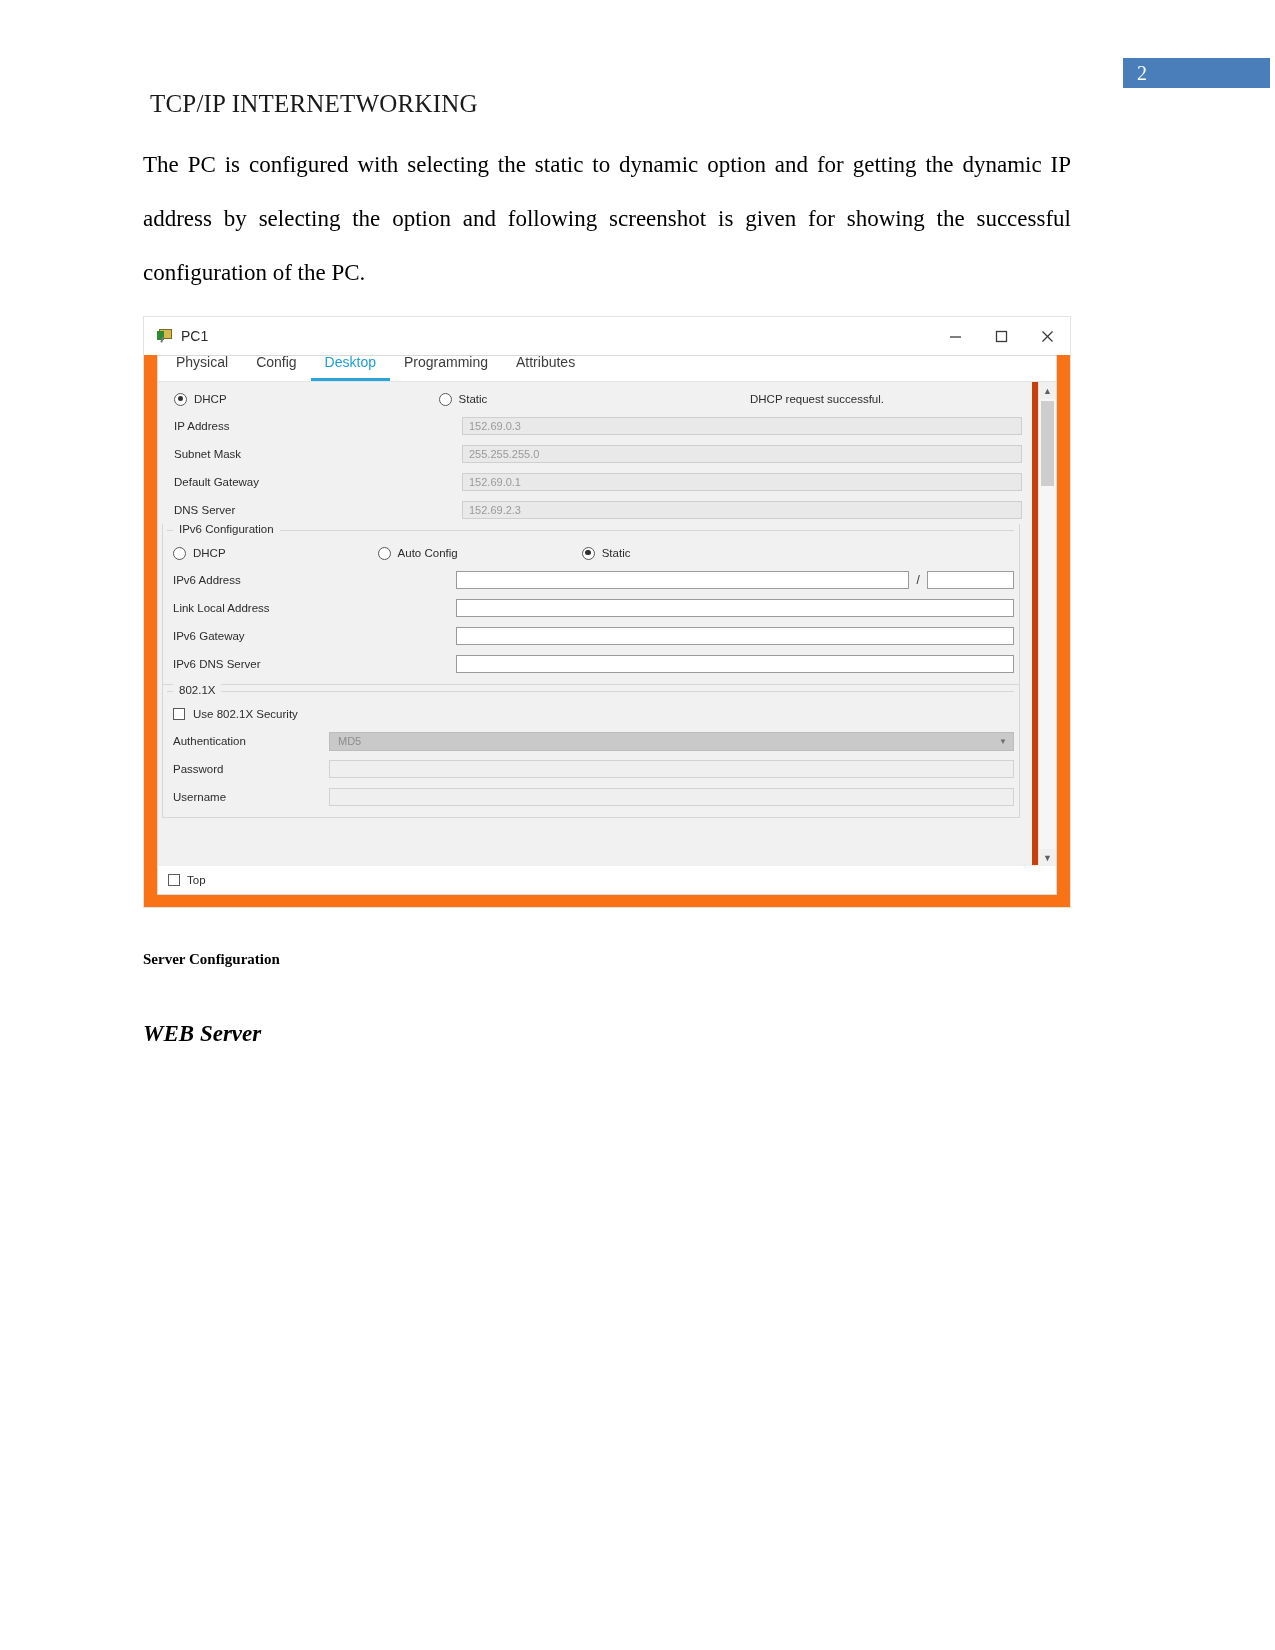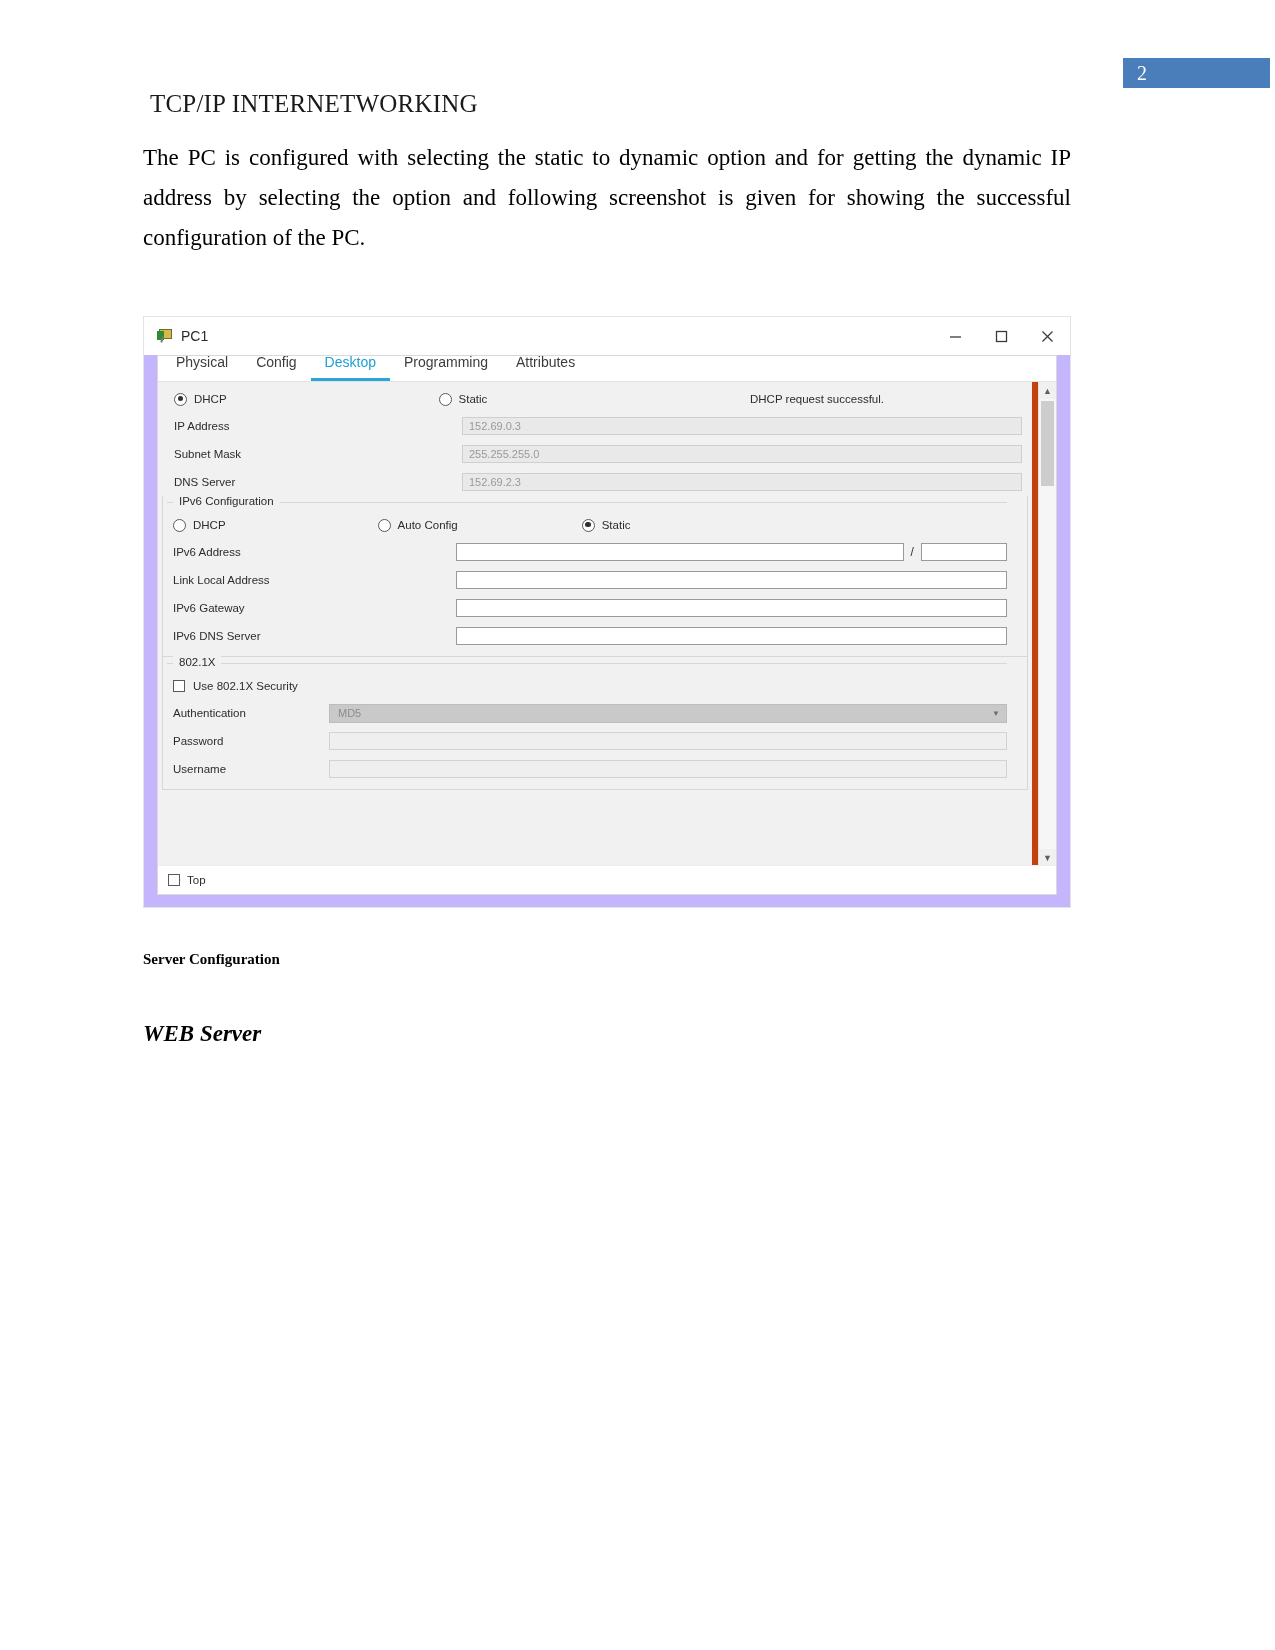--- a/index.html
+++ b/index.html
@@ -18,39 +18,39 @@
   }
   .doc-title{
     position:absolute;left:150px;top:70px;
     font-family:"Liberation Serif",serif;
     font-size:25px;color:#1a1a1a;letter-spacing:.2px;margin-top:20px;
   }
 
   .para{
     position:absolute;left:143px;top:138px;width:928px;
     font-family:"Liberation Serif",serif;
-    font-size:23px;line-height:40px;color:#000;
+    font-size:23px;line-height:54px;color:#000;
     text-align:justify;text-justify:inter-word;
   }
 
   .h-bold{
     position:absolute;left:143px;top:951px;
     font-family:"Liberation Serif",serif;font-weight:bold;
     font-size:15px;color:#000;
   }
   .h-bolditalic{
     position:absolute;left:143px;top:1021px;
     font-family:"Liberation Serif",serif;font-weight:bold;font-style:italic;
     font-size:23px;color:#000;
   }
 
   
   .pt-window{
     position:absolute;left:143px;top:316px;width:928px;height:592px;
-    background:#c4b5fd;border:1px solid #e3e3e3;
+    background:#f97316;border:1px solid #e3e3e3;
     font-family:"Liberation Sans",sans-serif;
     box-sizing:border-box;
   }
   .pt-titlebar{
     height:38px;background:#ffffff;display:flex;align-items:center;
     position:relative;
   }
   .pt-titlebar .ico{
     width:16px;height:15px;margin-left:13px;margin-right:8px;position:relative;
   }
@@ -140,22 +140,22 @@
   }
   .radio.on::after{
     content:"";position:absolute;left:2.6px;top:2.6px;width:5.4px;height:5.4px;
     border-radius:50%;background:#303030;
   }
   .radio-lbl{font-size:11.5px;color:#2c2c2c;margin-left:7px;white-space:nowrap;}
   .status-txt{font-size:11.5px;color:#2c2c2c;margin-left:auto;margin-right:138px;white-space:nowrap;}
 
   
   .group{
-    margin:6px 4px 0 4px;border:1px solid #d7d7d7;border-top:none;
-    position:relative;padding:0 20px 6px 4px;
+    margin:6px 12px 0 4px;border:1px solid #d7d7d7;border-top:none;
+    position:relative;padding:0 5px 6px 4px;
   }
   .group-head{
     display:flex;align-items:center;height:12px;margin-top:-6px;
   }
   .group-title{
     font-size:11.5px;color:#2c2c2c;padding:0 6px 0 6px;background:#f1f1f1;
     position:relative;top:-1px;white-space:nowrap;
   }
   .group-line{flex:1;height:1px;background:#d7d7d7;}
   .group-corner{width:6px;height:1px;background:#d7d7d7;}
@@ -249,20 +249,24 @@
 
           <div class="row">
             <span class="lbl">IP Address</span>
             <span class="fld wide" style="margin-left:144px;">152.69.0.3</span>
           </div>
           <div class="row">
             <span class="lbl">Subnet Mask</span>
             <span class="fld wide" style="margin-left:144px;">255.255.255.0</span>
           </div>
           <div class="row">
+            <span class="lbl">Default Gateway</span>
+            <span class="fld wide" style="margin-left:144px;">152.69.0.1</span>
+          </div>
+          <div class="row">
             <span class="lbl">DNS Server</span>
             <span class="fld wide" style="margin-left:144px;">152.69.2.3</span>
           </div>
         </div>
 
         <div class="group">
           <div class="group-head">
             <span class="group-corner"></span>
             <span class="group-title">IPv6 Configuration</span>
             <span class="group-line"></span>

